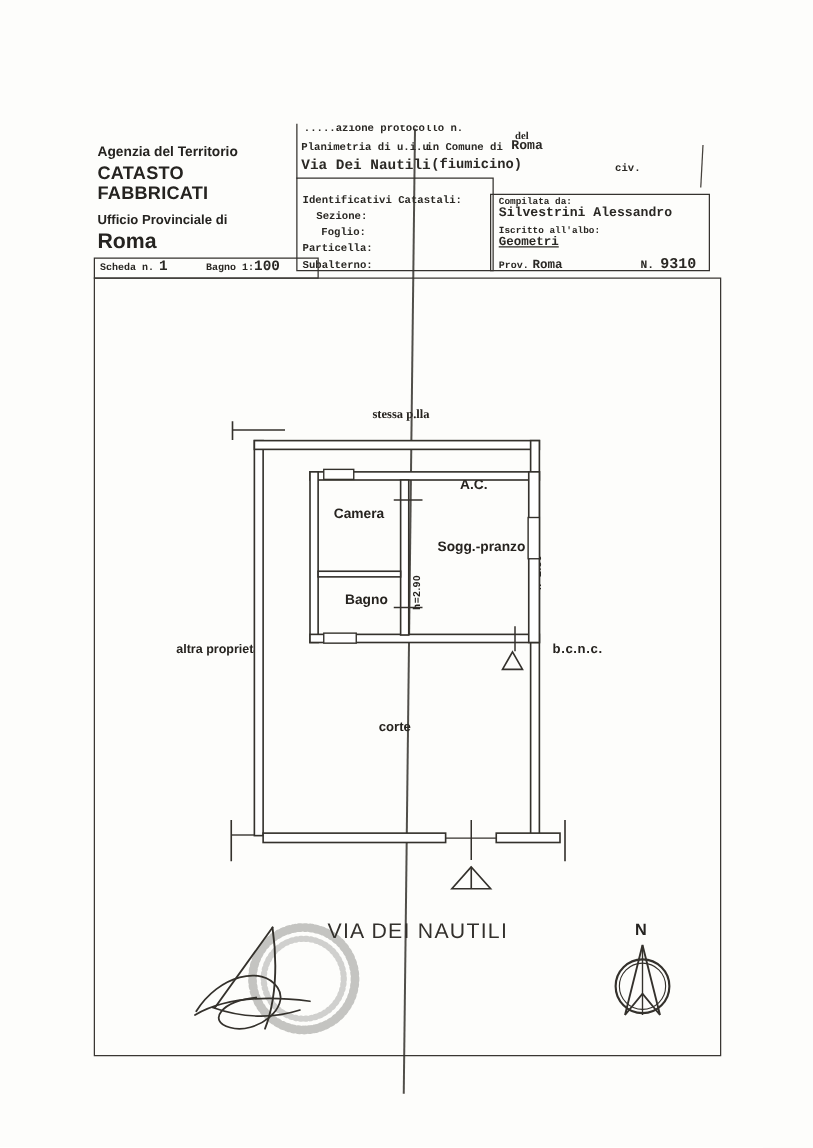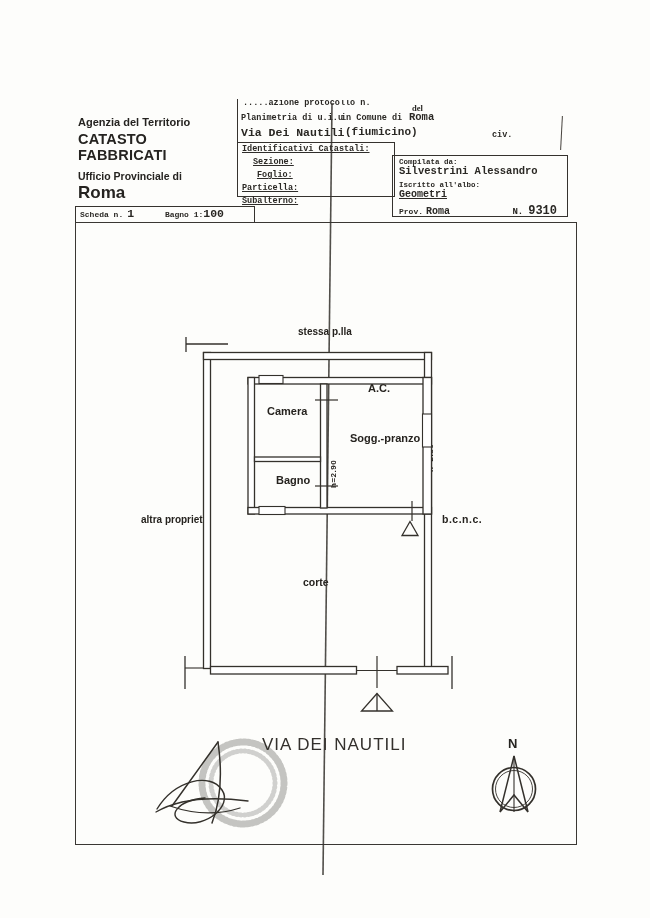--- a/index.html
+++ b/index.html
@@ -45,21 +45,21 @@
   <div class="abs mono" style="left:412px; top:103px; font-size:8.5px;font-family:Liberation Serif, serif;">del</div>
 
   <div class="abs mono" style="left:241px; top:113px; font-size:8.5px;">Planimetria di u.i.u</div>
   <div class="abs mono" style="left:341px; top:113px; font-size:8.5px;">in Comune di</div>
   <div class="abs mono" style="left:409px; top:111px; font-size:10.5px;">Roma</div>
 
   <div class="abs mono" style="left:241px; top:126px; font-size:11.5px;">Via Dei Nautili</div>
   <div class="abs mono" style="left:345px; top:126px; font-size:11px;text-align:right;">(fiumicino)</div>
   <div class="abs mono" style="left:492px; top:130px; font-size:8.5px;">civ.</div>
 
-  <div class="abs box" style="left:237px; top:142px; width:158px; height:55px; padding:0 4px;text-decoration:underline;">
+  <div class="abs box" style="left:237px; top:142px; width:158px; height:75px; padding:11px 4px;">
     <div class="mono" style="font-size:8.5px; line-height:13px;">Identificativi Catastali:</div>
     <div class="mono" style="font-size:8.5px; line-height:13px; padding-left:11px;">Sezione:</div>
     <div class="mono" style="font-size:8.5px; line-height:13px; padding-left:15px;">Foglio:</div>
     <div class="mono" style="font-size:8.5px; line-height:13px;">Particella:</div>
     <div class="mono" style="font-size:8.5px; line-height:13px;">Subalterno:</div>
   </div>
 
   <div class="abs box" style="left:392px; top:155px; width:176px; height:62px; padding:2px 6px;">
     <div class="mono" style="font-size:7.5px; line-height:8px;">Compilata da:</div>
     <div class="mono" style="font-size:10.5px; line-height:11px;">Silvestrini Alessandro</div>
@@ -78,21 +78,21 @@
     <span class="mono" style="font-size:8px;">Scheda n.</span>
     <span class="mono" style="font-size:11.5px; margin-left:4px;">1</span>
     <span style="flex:1;"></span>
     <span class="mono" style="font-size:8px;">Bagno 1:</span>
     <span class="mono" style="font-size:11.5px; margin-right:26px;">100</span>
   </div>
 
   <div class="abs frame" style="left:75px; top:222px; width:502px; height:623px;"></div>
 
 
-  <div class="abs planlabel" style="left:298px; top:326px; font-size:10px;">stessa p.lla</div>
+  <div class="abs planlabel" style="left:298px; top:326px; font-size:10px;font-family:Liberation Serif, serif;">stessa p.lla</div>
   <div class="abs planlabel" style="left:267px; top:405px; font-size:11px;">Camera</div>
   <div class="abs planlabel" style="left:368px; top:382px; font-size:11px;">A.C.</div>
   <div class="abs planlabel" style="left:350px; top:432px; font-size:11px;">Sogg.-pranzo</div>
   <div class="abs planlabel" style="left:276px; top:474px; font-size:11px;">Bagno</div>
   <div class="abs planlabel vtext" style="left:329px; top:446px; height:42px;">h=2.90</div>
   <div class="abs planlabel vtext" style="left:426px; top:430px; height:42px;">h=2.80</div>
   <div class="abs planlabel" style="left:141px; top:514px; font-size:10px;">altra proprietà</div>
   <div class="abs planlabel" style="left:442px; top:513px; font-size:10.5px; letter-spacing:.5px;">b.c.n.c.</div>
   <div class="abs planlabel" style="left:303px; top:576px; font-size:10.5px;">corte</div>
 

